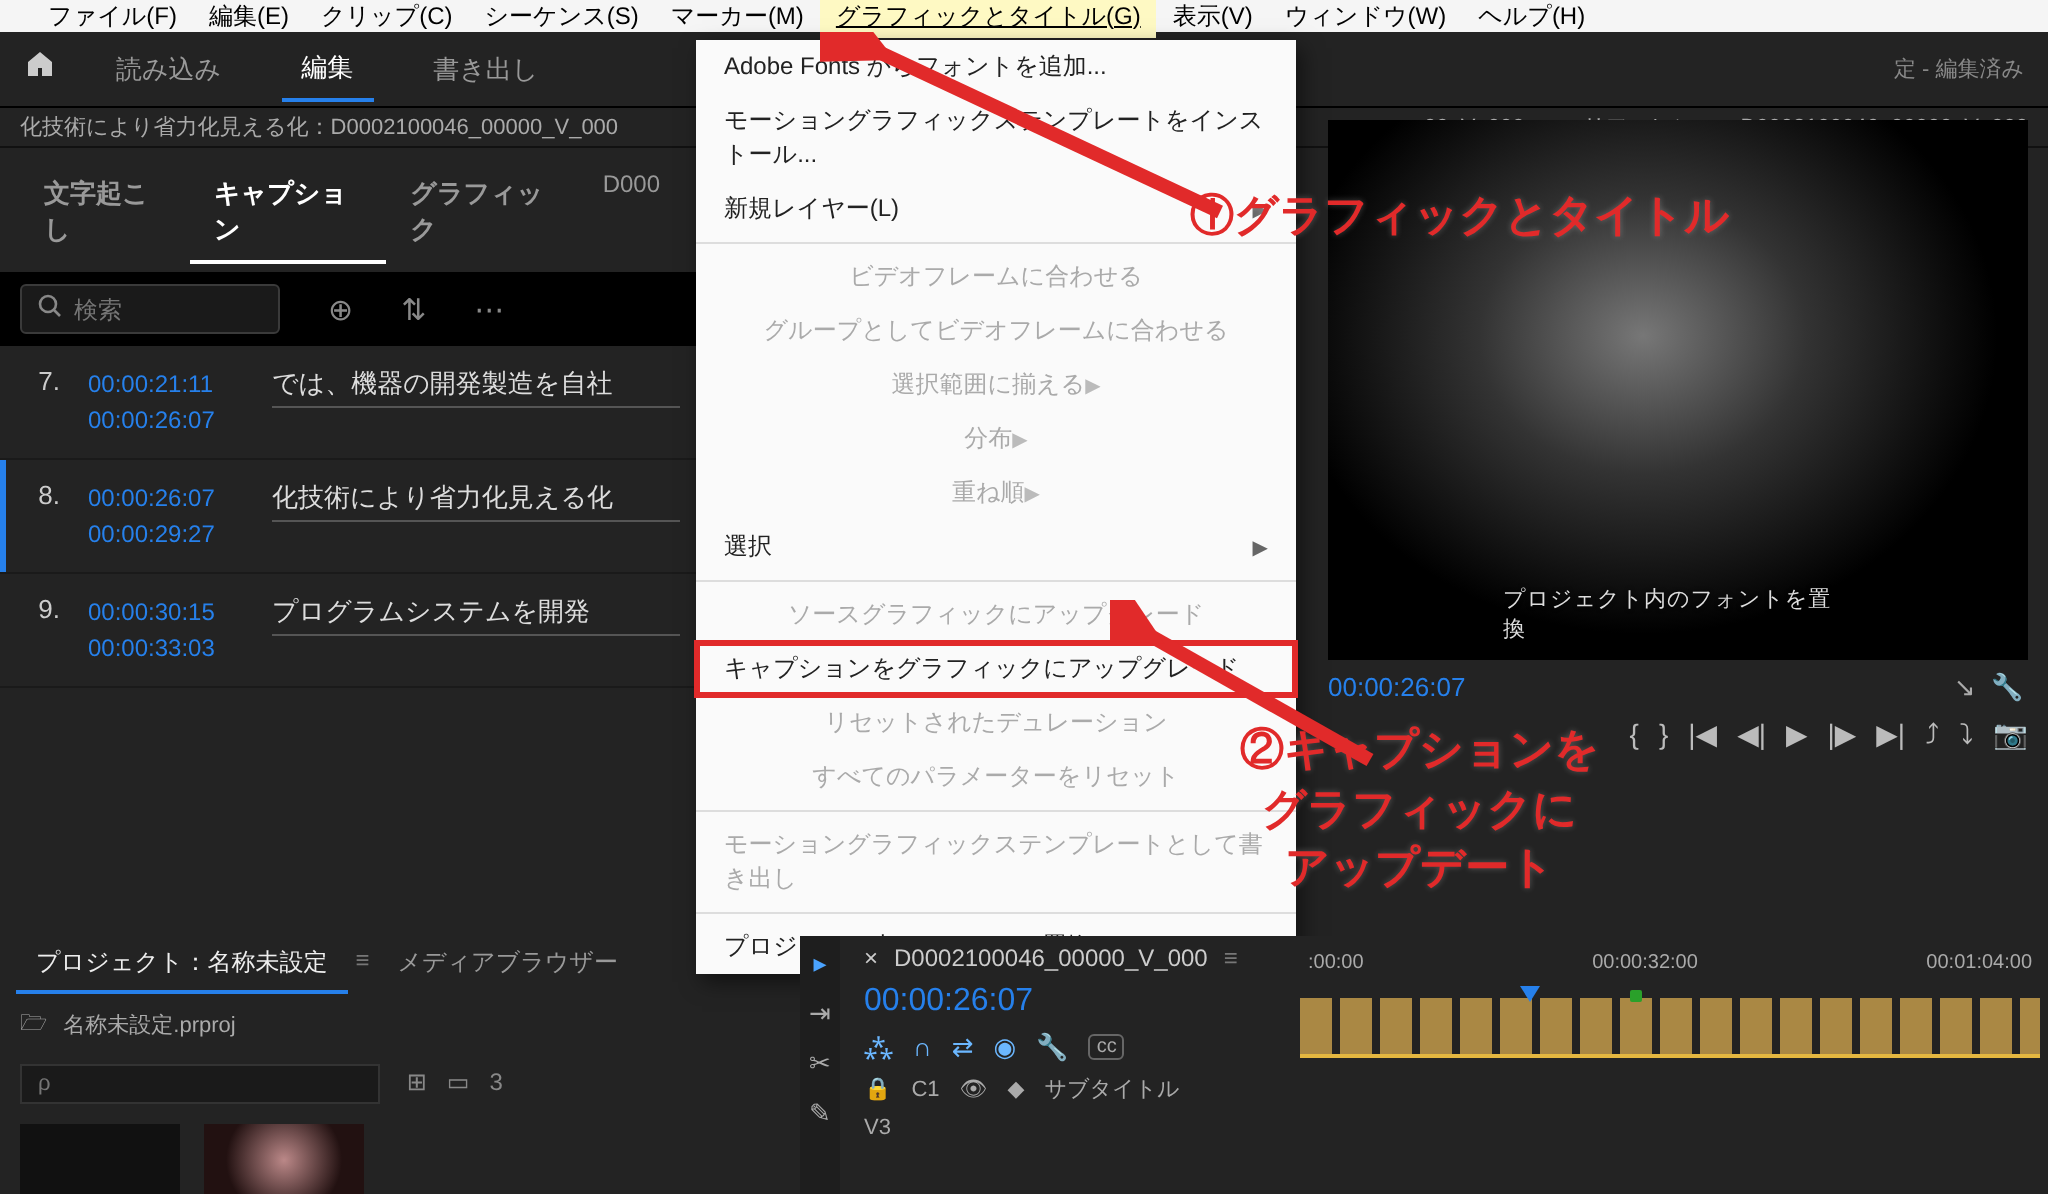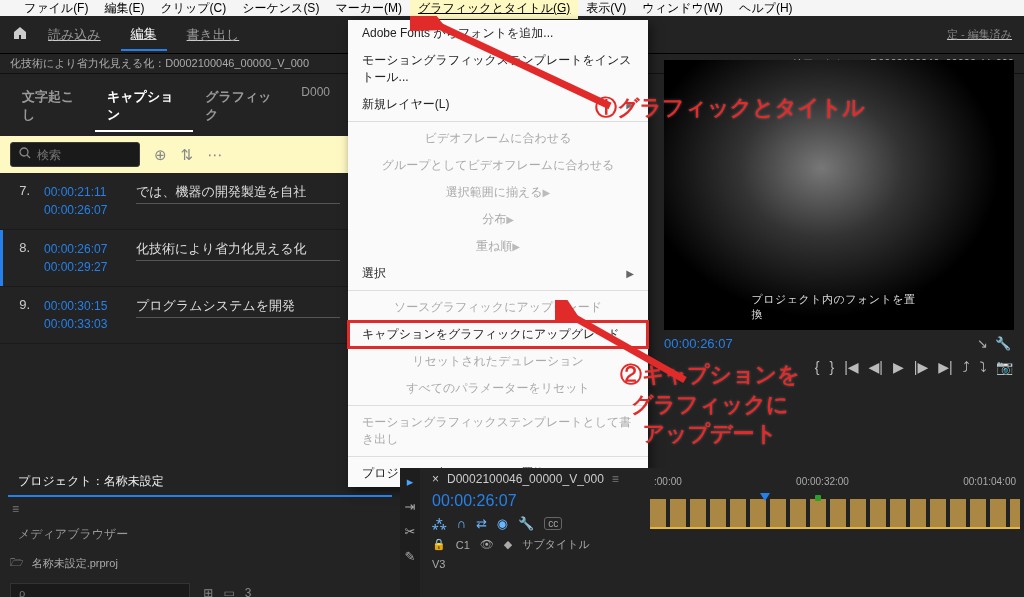--- a/index.html
+++ b/index.html
@@ -2,34 +2,34 @@
 <html><head>
 <meta charset="utf-8">
 <style>
 * { margin: 0; padding: 0; box-sizing: border-box; font-family: "Meiryo", "Yu Gothic", sans-serif; }
 body { background: #232323; color: #ccc; font-size: 12px; width: 1024px; height: 597px; overflow: hidden; position: relative; }
 
 .menubar { background: #f5f5f5; height: 16px; display: flex; align-items: center; padding: 0 16px; color: #000; font-size: 12px; }
 .menubar-item { padding: 2px 8px; cursor: pointer; }
 .menubar-item.active { background: #fef9c3; text-decoration: underline; }
 
-.toolbar { background: #232323; height: 38px; display: flex; align-items: center; padding: 0 12px; gap: 10px; border-bottom: 1px solid #000; text-decoration: underline; }
+.toolbar { background: #232323; height: 38px; display: flex; align-items: center; padding: 0 12px; gap: 20px; border-bottom: 1px solid #000; }
 .home-icon { color: #ccc; font-size: 16px; }
 .tab { padding: 6px 10px; color: #999; font-size: 13px; }
 .tab.active { color: #fff; border-bottom: 2px solid #2680eb; }
 
 .panel-header { background: #232323; padding: 4px 10px; color: #aaa; font-size: 11px; border-bottom: 1px solid #111; height: 20px; display: flex; align-items: center; }
 
 .captions-area { position: absolute; left: 0; top: 78px; width: 350px; }
 .cap-tabs { display: flex; gap: 0; padding: 4px 10px; }
 .cap-tab { padding: 6px 12px; color: #999; font-size: 13px; font-weight: bold; }
 .cap-tab.active { color: #fff; border-bottom: 2px solid #fff; }
 .cap-filedrop { padding: 3px 10px; color: #999; font-size: 12px; }
 
-.search-row { display: flex; align-items: center; padding: 6px 10px; gap: 14px; background: #fef9c3; }
+.search-row { display: flex; align-items: center; padding: 6px 10px; gap: 24px; background: #000000; }
 .search-box { background: #1a1a1a; border: 1px solid #3a3a3a; border-radius: 3px; padding: 4px 8px; display: flex; align-items: center; gap: 6px; flex: 0 0 130px; }
 .search-box input { background: transparent; border: none; color: #ccc; width: 90px; font-size: 12px; outline: none; }
 .icon-btn { color: #888; font-size: 15px; cursor: pointer; }
 
 .caption-list { background: #232323; }
 .caption-row { display: flex; padding: 10px 10px; border-bottom: 1px solid #1a1a1a; gap: 14px; align-items: flex-start; position: relative; }
 .caption-row .bar { position: absolute; left: 0; top: 0; bottom: 0; width: 3px; }
 .caption-row.sel .bar { background: #2680eb; }
 .caption-num { width: 20px; text-align: right; color: #ccc; font-size: 13px; }
 .caption-times { width: 78px; color: #2680eb; font-size: 12px; line-height: 1.5; }
@@ -44,21 +44,21 @@
 .menu-item.highlight { outline: 3px solid #e12a2a; outline-offset: -2px; }
 
 .monitor { position: absolute; right: 0; top: 58px; width: 370px; }
 .monitor-video { width: 350px; height: 270px; background: #000 radial-gradient(ellipse at 45% 40%, #777 0%, #333 30%, #000 65%); margin: 2px 10px; position: relative; }
 .monitor-video .cap-overlay { position: absolute; bottom: 8px; left: 50%; transform: translateX(-50%); color: #ddd; font-size: 11px; letter-spacing: .5px; text-shadow: 0 0 2px #000; }
 .monitor-tc { color: #2680eb; font-size: 13px; padding: 4px 10px; display: flex; align-items: center; gap: 10px; }
 .play-controls { display: flex; gap: 10px; padding: 4px 10px; justify-content: flex-end; align-items: center; color: #bbb; font-size: 14px; }
 .play-controls span { cursor: pointer; }
 
 .project-area { position: absolute; left: 0; top: 468px; width: 400px; }
-.proj-tabs { display: flex; padding: 0 8px; flex-direction: column; }
+.proj-tabs { display: flex; padding: 0 8px; }
 .proj-tab { padding: 5px 10px; font-size: 12px; color: #999; }
 .proj-tab.active { color: #eee; border-bottom: 2px solid #2680eb; }
 .proj-body { padding: 6px 10px; display: flex; align-items: center; gap: 8px; font-size: 11px; color: #aaa; }
 .proj-search { margin: 4px 10px; }
 .proj-search input { background: #1a1a1a; border: 1px solid #333; padding: 3px 8px; color: #ccc; width: 180px; font-size: 11px; }
 .proj-icons { display: inline-flex; gap: 10px; margin-left: 10px; color: #888; }
 .thumbs { display: flex; gap: 12px; padding: 6px 10px; }
 .thumb { width: 80px; height: 45px; background: #111; }
 .thumb.vid { background: radial-gradient(circle at 50% 40%, #b88 0%, #211 60%); }
 

